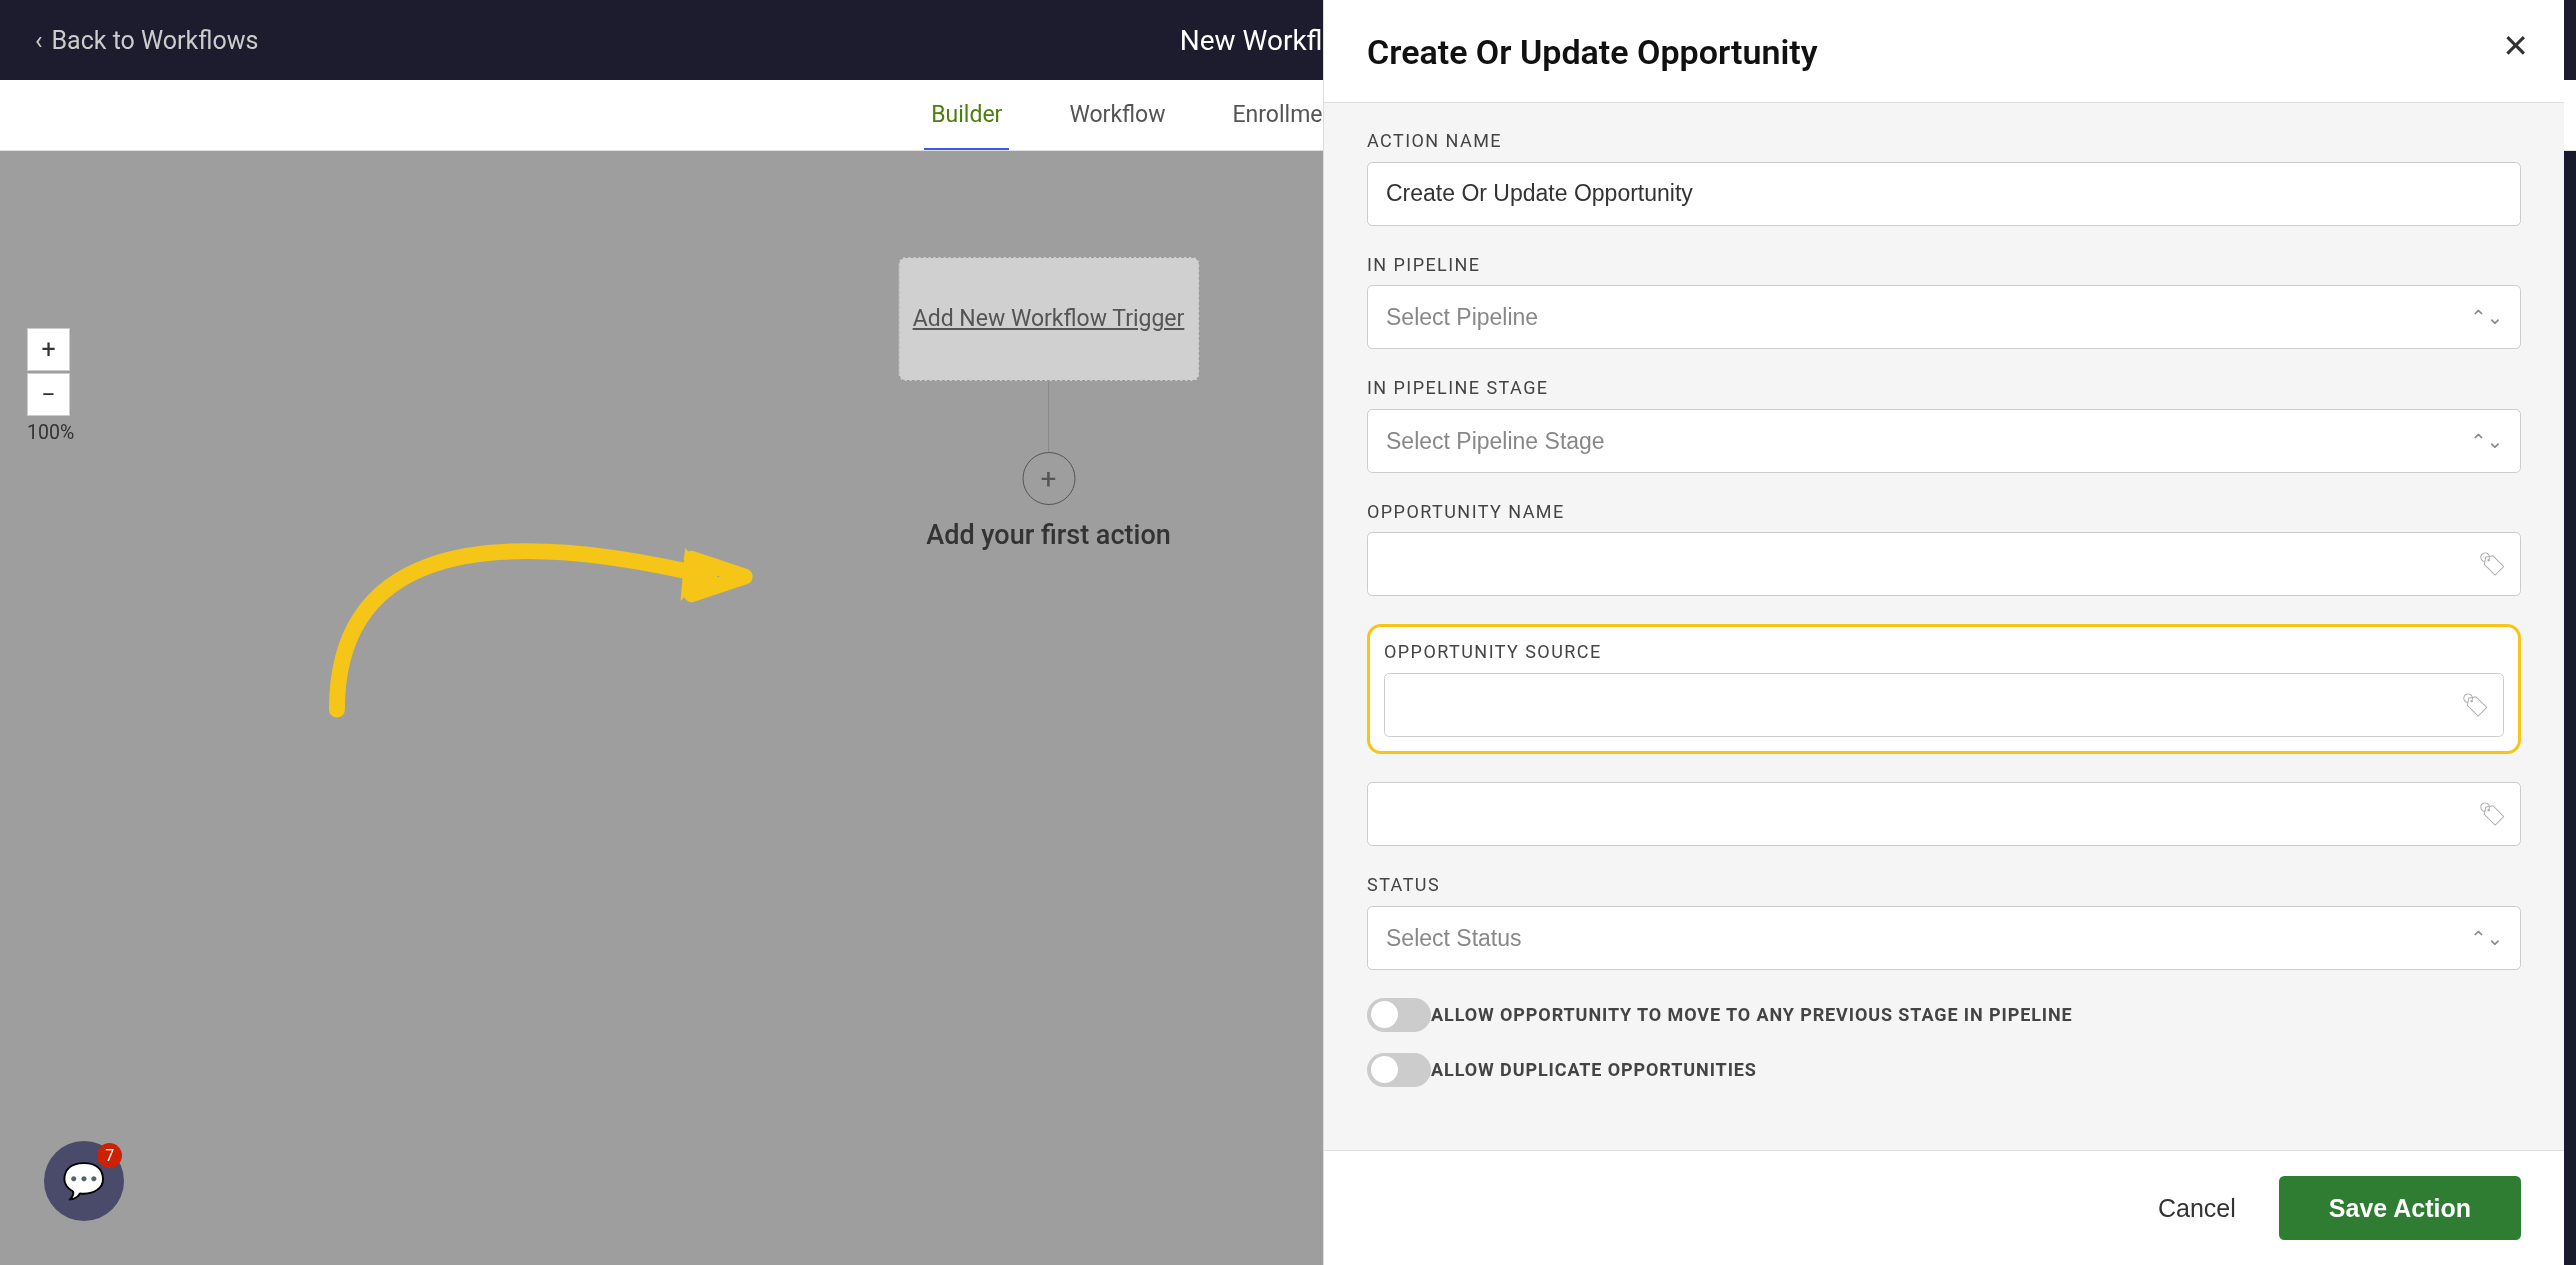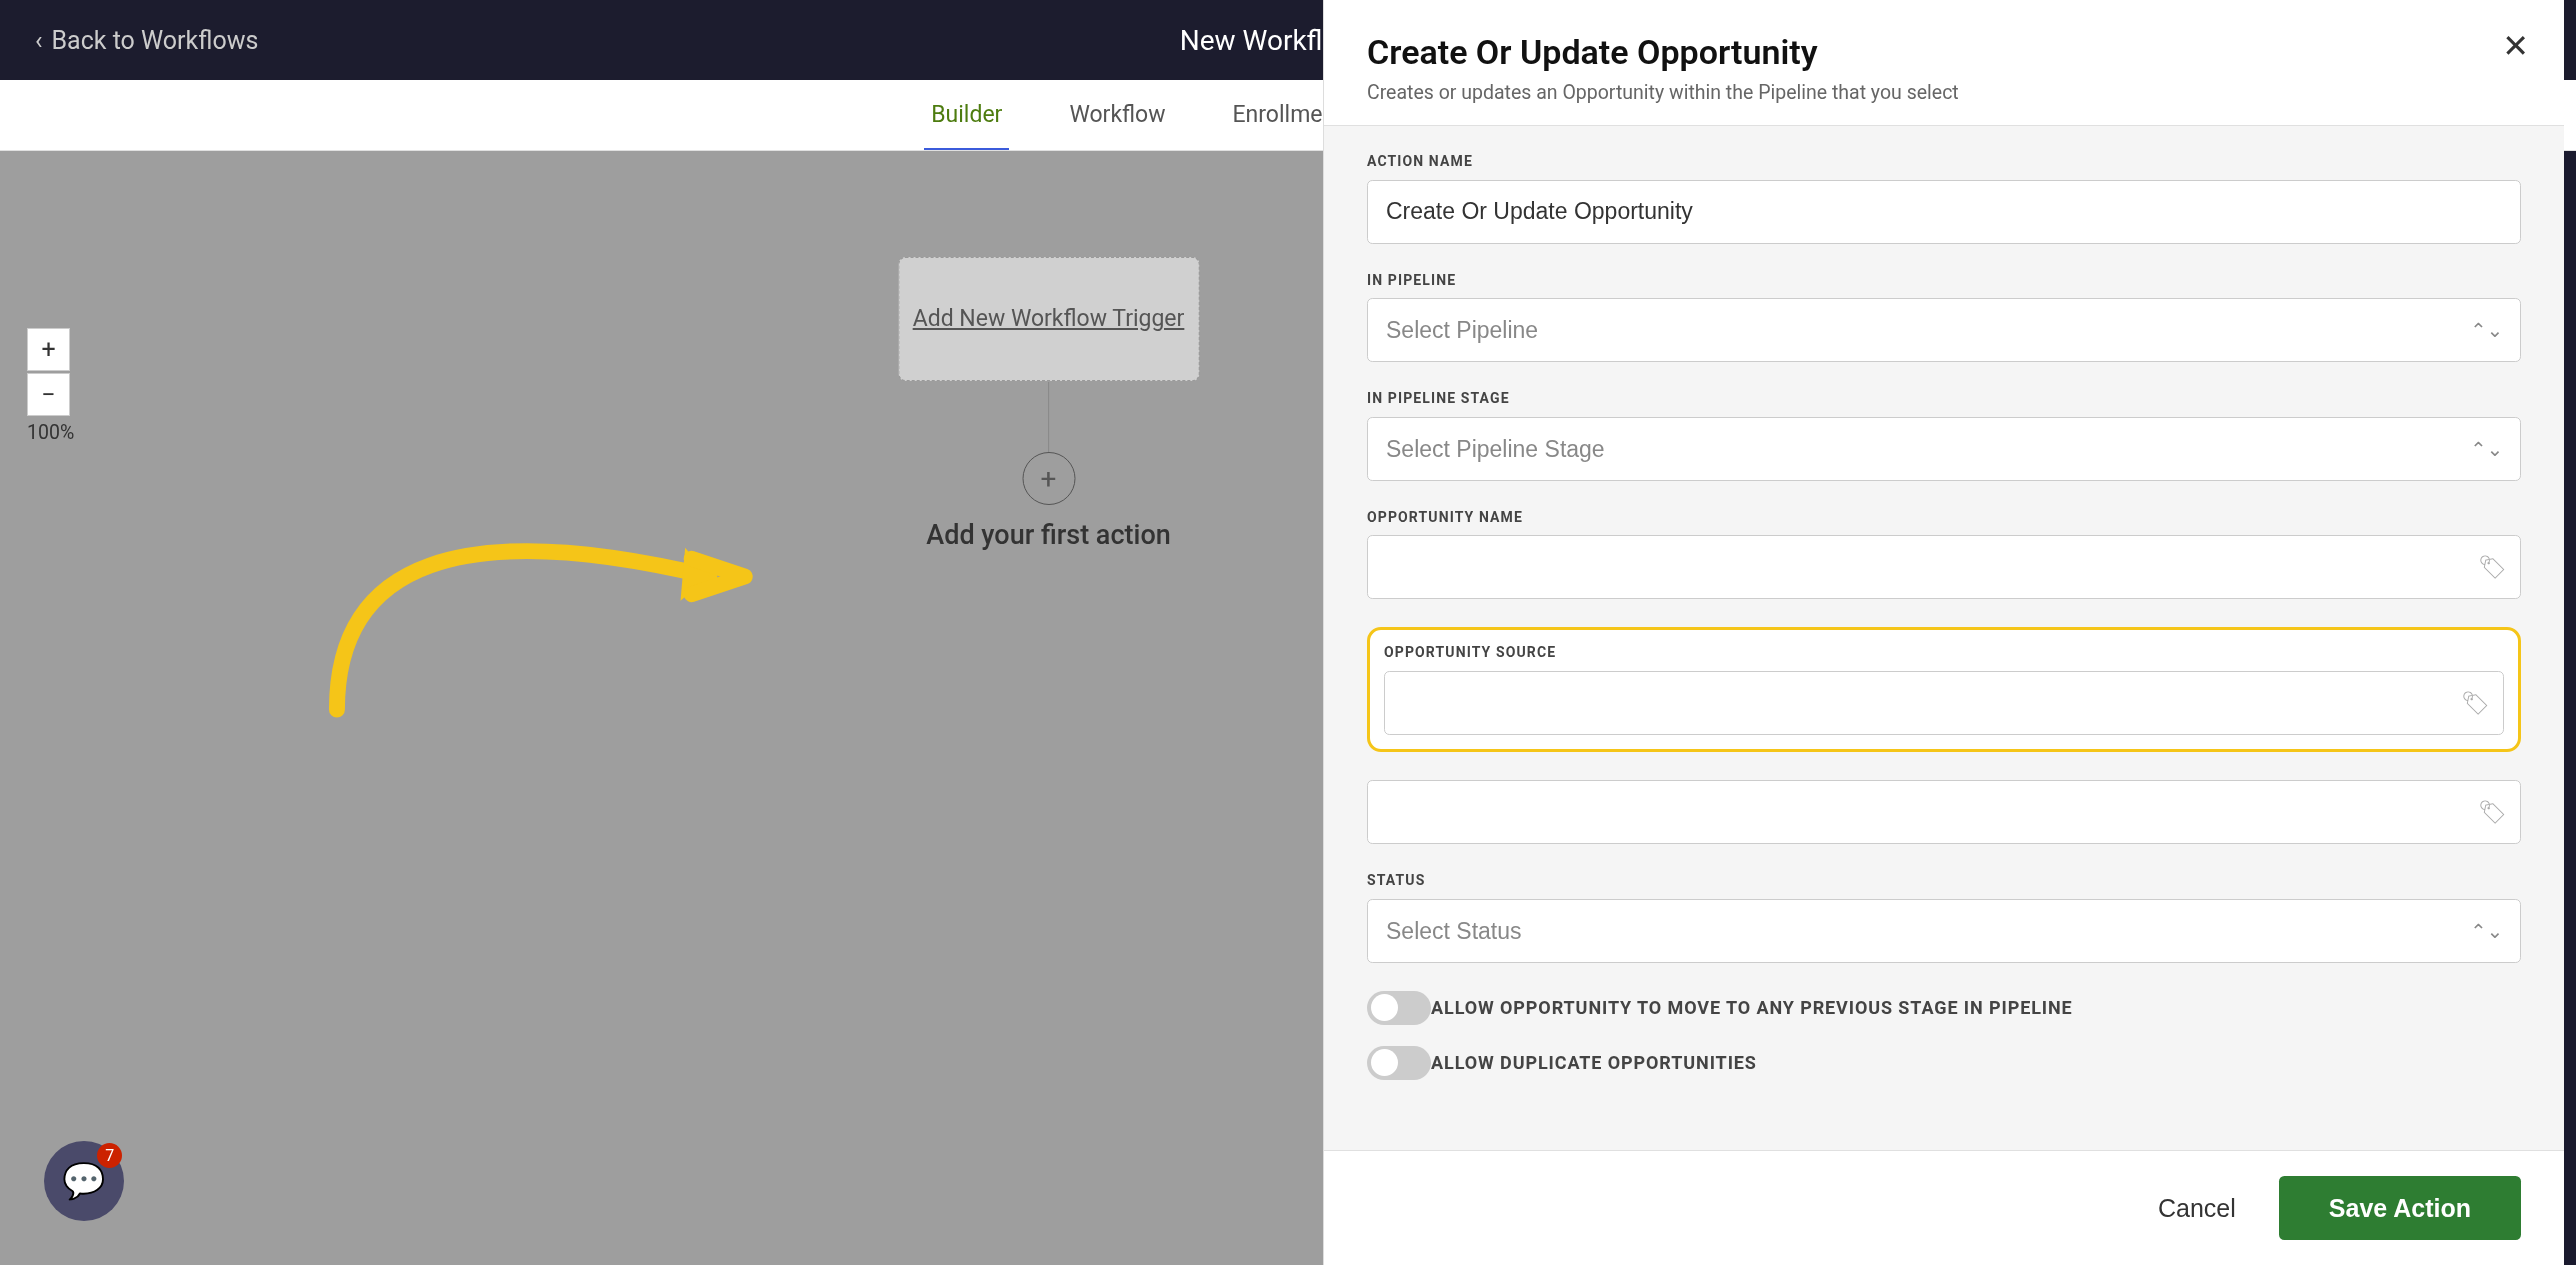--- a/index.html
+++ b/index.html
@@ -273,22 +273,22 @@
     .panel-body {
       flex: 1;
       overflow-y: auto;
       padding: 27px 43px;
     }
 
     .field-group {
       margin-bottom: 28px;
     }
     .field-label {
-      font-size: 14px;
-      font-weight: 700;
+      font-size: 18px;
+      font-weight: 400;
       color: #444;
       letter-spacing: 0.08em;
       text-transform: uppercase;
       margin-bottom: 10.6px;
     }
     .field-input {
       width: 100%;
       height: 64px;
       border: 0.9px solid #ccc;
       border-radius: 5.3px;
@@ -488,21 +488,20 @@
       <div class="notification-dot">
         <span>7</span>
       </div>
     </div>
   </div>
 </div>
 
 <div class="right-panel">
   <div class="panel-header">
     <div class="panel-title">Create Or Update Opportunity</div>
-    <div class="panel-subtitle">Creates or updates an Opportunity within the Pipeline that you select</div>
     <button class="panel-close">
       <span>✕</span>
     </button>
   </div>
 
   <div class="panel-body">
 
     <div class="field-group">
       <div class="field-label">ACTION NAME</div>
       <input class="field-input" type="text" value="Create Or Update Opportunity" style="">

